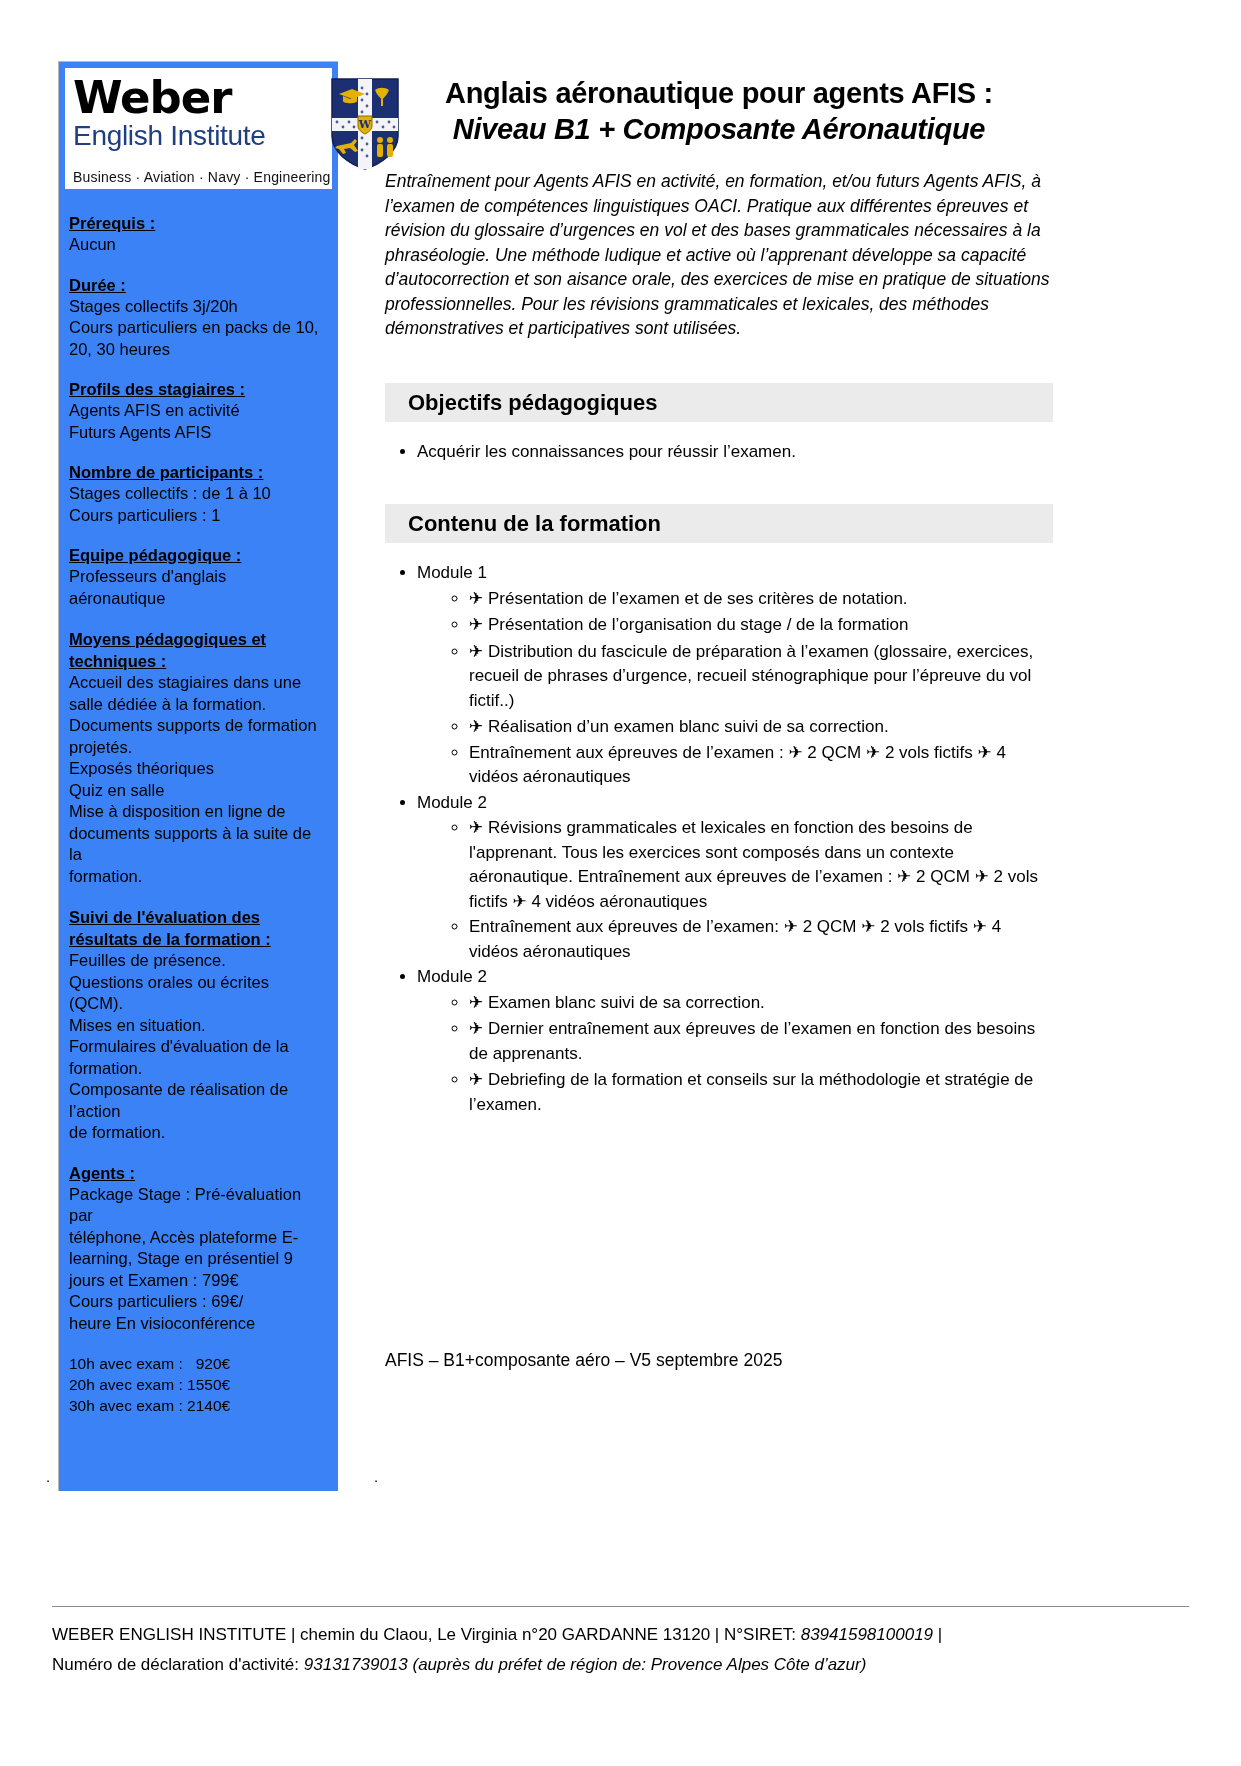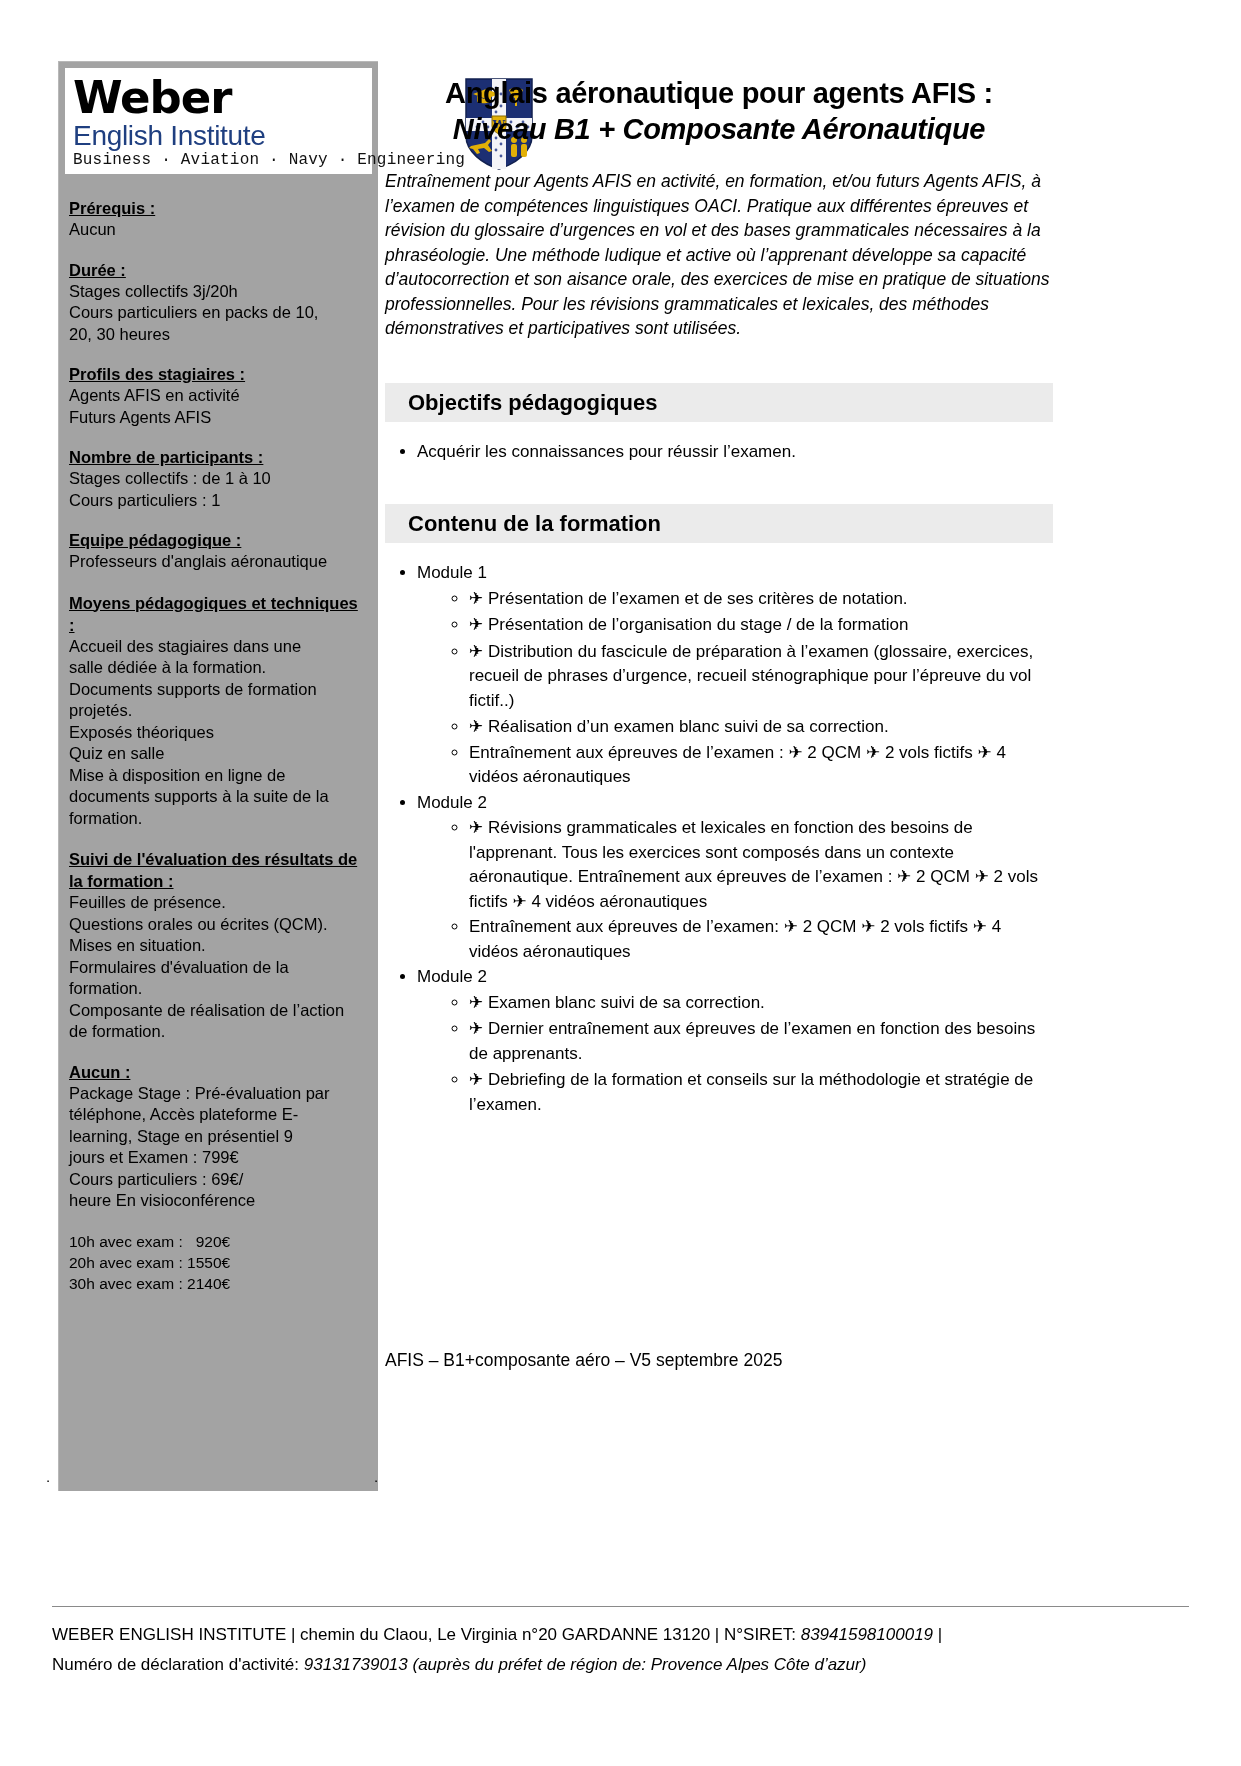--- a/index.html
+++ b/index.html
@@ -14,22 +14,22 @@
   .page{
     position:absolute;
     left:0;top:0;width:1241px;height:1766px;
     box-sizing:border-box;
   }
 
   
   .sidebar{
     position:absolute;
     left:58px;top:61px;
-    width:320px;
-    background:#a3a3a3;
+    width:280px;
+    background:#3b82f6;
     border-left:1px solid #b8b8b8;
     border-top:1px solid #b8b8b8;
     box-sizing:border-box;
     padding:0 0 14px 0;
     min-height:1430px;
   }
   .logo-box{
     background:#ffffff;
     margin:6px 6px 0 6px;
     padding:6px 4px 4px 8px;
@@ -47,26 +47,26 @@
     color:#000;
   }
   .logo-inst{
     font-family:"Liberation Sans", sans-serif;
     font-size:28px;
     line-height:30px;
     color:#1f3f80;
     letter-spacing:-0.3px;
   }
   .logo-tag{
-    font-family:Liberation Mono, monospace;
-    font-size:16px;
+    font-family:Liberation Sans, sans-serif;
+    font-size:14px;
     line-height:15px;
     color:#111;
     letter-spacing:0.2px;
-    margin-top:2px;
+    margin-top:19px;
     white-space:nowrap;
   }
   .crest{
     width:68px;height:92px;
     flex:0 0 68px;
     margin-top:4px;
   }
 
   .sb-body{padding:14px 12px 0 10px;}
   .sb-h{
@@ -285,21 +285,21 @@
       <p class="sb-h multi">Suivi de l'évaluation des résultats de la formation :</p>
       <p class="sb-p">Feuilles de présence.</p>
       <p class="sb-p">Questions orales ou écrites (QCM).</p>
       <p class="sb-p">Mises en situation.</p>
       <p class="sb-p">Formulaires d'évaluation de la</p>
       <p class="sb-p">formation.</p>
       <p class="sb-p">Composante de réalisation de l’action</p>
       <p class="sb-p">de formation.</p>
       <div class="sb-gap"></div>
 
-      <p class="sb-h">Aucun :</p>
+      <p class="sb-h">Agents :</p>
       <p class="sb-p">Package Stage : Pré-évaluation par</p>
       <p class="sb-p">téléphone, Accès plateforme E-</p>
       <p class="sb-p">learning, Stage en présentiel 9</p>
       <p class="sb-p">jours et Examen : 799€</p>
       <p class="sb-p">Cours particuliers : 69€/</p>
       <p class="sb-p">heure En visioconférence</p>
 
       <div class="sb-gap"></div>
 
       <p class="price-line">10h avec exam :   920€</p>

